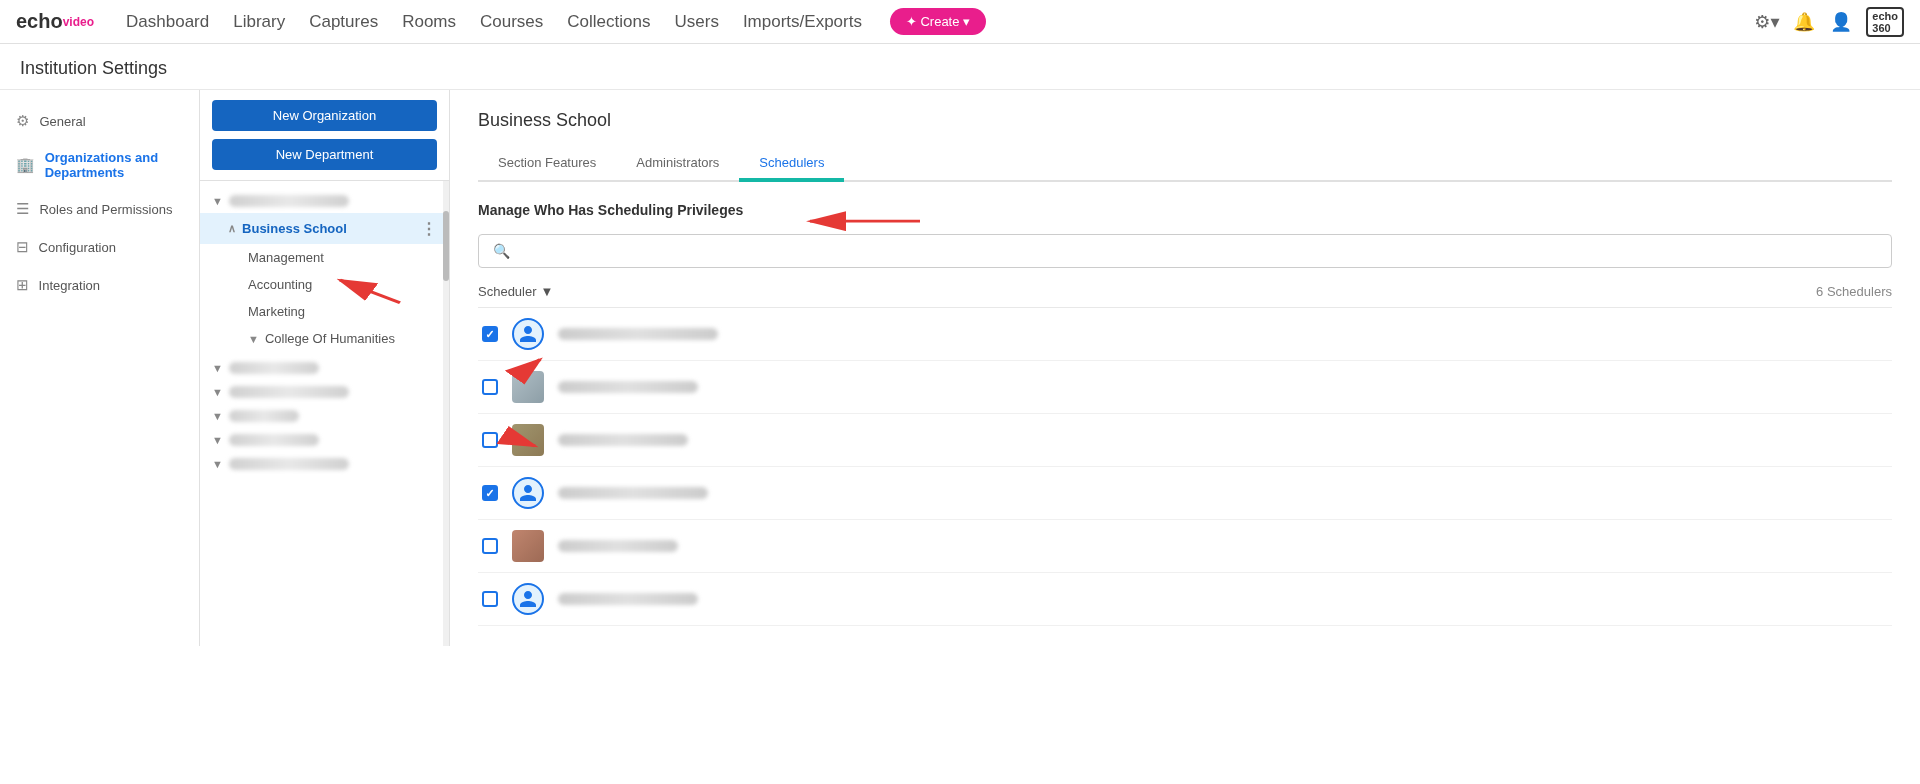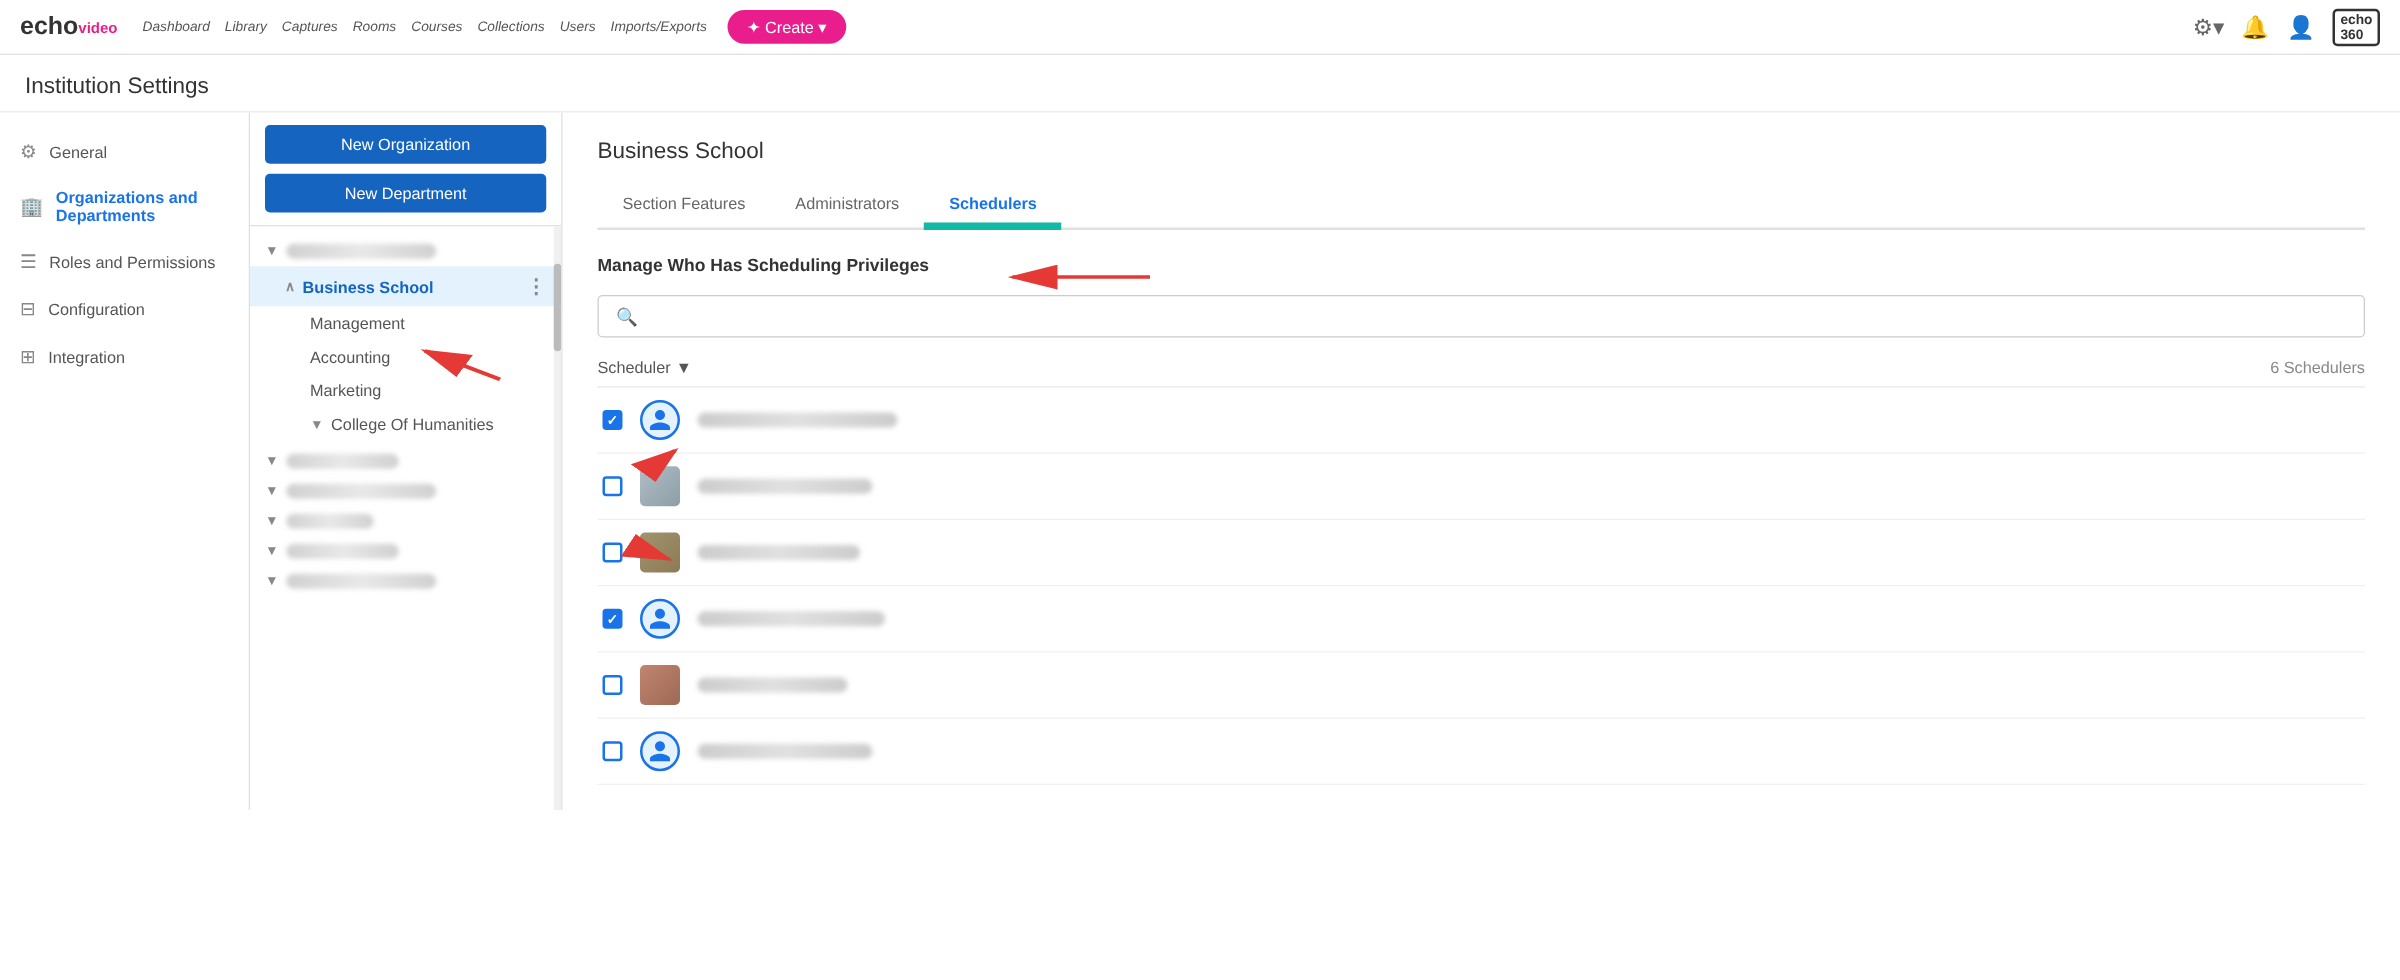--- a/index.html
+++ b/index.html
@@ -1,26 +1,26 @@
 <!DOCTYPE html>
 <html><head>
   <meta charset="utf-8">
   <style>
     * { box-sizing: border-box; margin: 0; padding: 0; }
     body { font-family: Arial, sans-serif; font-size: 14px; color: #333; background: #fff; overflow-x: hidden; }
 
     
     .top-nav {
       display: flex; align-items: center; height: 44px; background: #fff;
-      border-bottom: 1px solid #e0e0e0; padding: 0 16px; gap: 12px;
+      border-bottom: 1px solid #e0e0e0; padding: 0 16px; gap: 24px;
     }
     .top-nav .logo { display: flex; align-items: center; gap: 0; margin-right: 8px; }
     .logo-echo { font-weight: 700; font-size: 20px; color: #333; }
     .logo-video { font-weight: 700; font-size: 12px; color: #e91e8c; }
-    .nav-link { font-size: 11px; color: #555; text-decoration: none; cursor: pointer; white-space: nowrap; font-style: italic; }
+    .nav-link { font-size: 17px; color: #555; text-decoration: none; cursor: pointer; white-space: nowrap; }
     .create-btn {
       background: #e91e8c; color: #fff; border: none; border-radius: 20px;
       padding: 6px 16px; font-size: 13px; cursor: pointer; display: flex; align-items: center; gap: 6px; margin-left: 4px;
     }
     .nav-right { margin-left: auto; display: flex; align-items: center; gap: 14px; }
     .nav-icon { font-size: 18px; color: #666; cursor: pointer; }
     .echo360-badge { font-size: 11px; font-weight: 700; color: #333; border: 2px solid #333; border-radius: 4px; padding: 1px 4px; }
     .page-title { padding: 14px 20px 10px 20px; font-size: 18px; font-weight: 400; color: #333; border-bottom: 1px solid #e8e8e8; }
 
     .main-layout { display: flex; flex: 1; overflow: hidden; }
@@ -58,21 +58,21 @@
     
     .content-area { flex: 1; padding: 20px 28px; overflow-y: auto; background: #fff; }
     .org-title { font-size: 18px; font-weight: 400; color: #333; margin-bottom: 16px; }
 
     
     .tabs { display: flex; gap: 0; border-bottom: 2px solid #e0e0e0; margin-bottom: 20px; }
     .tab {
       padding: 8px 20px; font-size: 13px; cursor: pointer; color: #666;
       border-bottom: 2px solid transparent; margin-bottom: -2px;
     }
-    .tab.active { color: #1a73e8; font-weight: 700; border-bottom: 6px solid #14b8a6; }
+    .tab.active { color: #1a73e8; font-weight: 400; border-bottom: 4px solid #14b8a6; }
 
     
     .section-heading { font-size: 14px; font-weight: 600; color: #333; margin-bottom: 16px; }
 
     
     .search-bar {
       display: flex; align-items: center; gap: 8px;
       border: 1px solid #ccc; border-radius: 4px; padding: 8px 14px;
       margin-bottom: 16px; background: #fff;
     }

